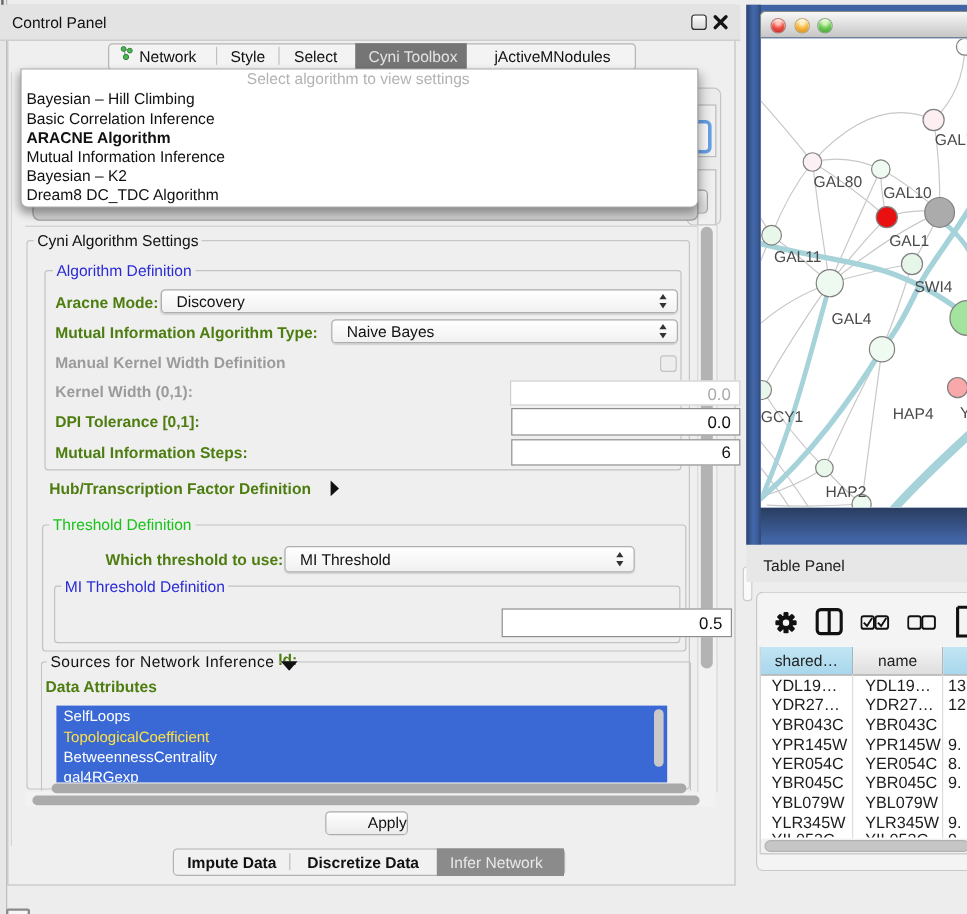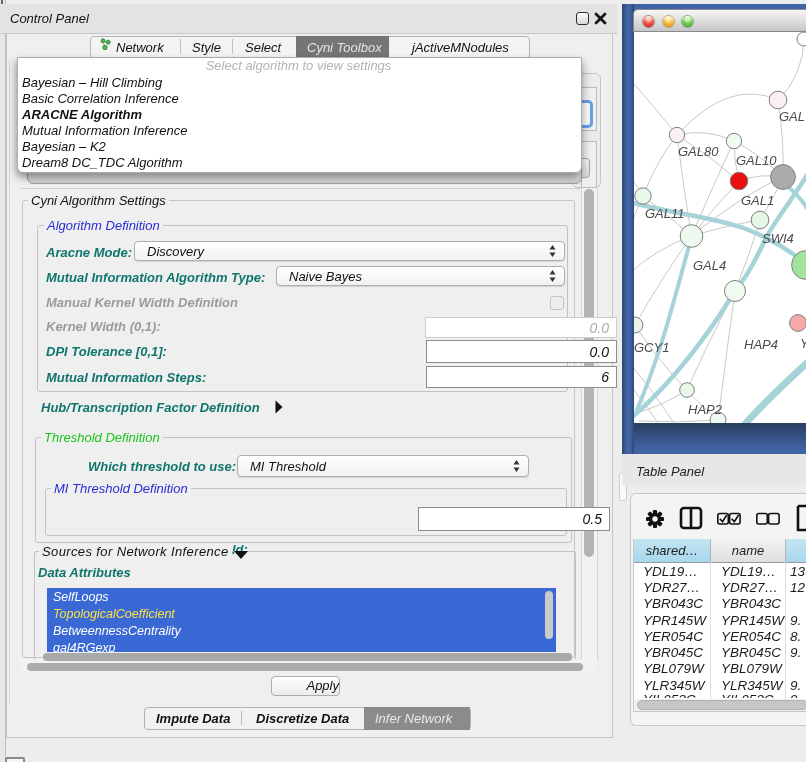--- a/index.html
+++ b/index.html
@@ -1,20 +1,20 @@
 <!DOCTYPE html>
 <html><head>
 <meta charset="utf-8">
 <style>
   html,body{margin:0;padding:0;}
   body{width:806px;height:762px;overflow:hidden;background:#ededed;
        font-family:"Liberation Sans", sans-serif;-webkit-font-smoothing:antialiased;}
   .abs{position:absolute;}
-  #stage{position:relative;width:806px;height:762px;font-style:italic;}
-  .lbl{font-size:13px;font-weight:bold;color:#0f766e;white-space:nowrap;}
+  #stage{position:relative;width:806px;height:762px;}
+  .lbl{font-size:13px;font-weight:bold;color:#4d7c0f;white-space:nowrap;}
   .lbl.dis{color:#9b9b9b;}
   .group{border:1px solid #c2c2c2;border-radius:3px;}
   .gtitle{position:absolute;top:-8px;font-size:13px;background:#efefef;padding:0 3px;white-space:nowrap;}
   .combo{background:linear-gradient(#ffffff,#f1f1f1);border:1px solid #aeaeae;border-radius:4px;
          box-shadow:0 1px 1px rgba(0,0,0,0.12);font-size:13px;color:#111;}
   .combo .ctext{position:absolute;left:12px;top:50%;transform:translateY(-50%);white-space:nowrap;}
   .carr{position:absolute;right:8px;top:50%;transform:translateY(-50%);width:7px;height:12px;}
   .field{background:#fff;font-size:14px;color:#111;text-align:right;padding-left:48px;}
   .field span{position:absolute;right:7px;top:50%;transform:translateY(-50%);}
 </style>

